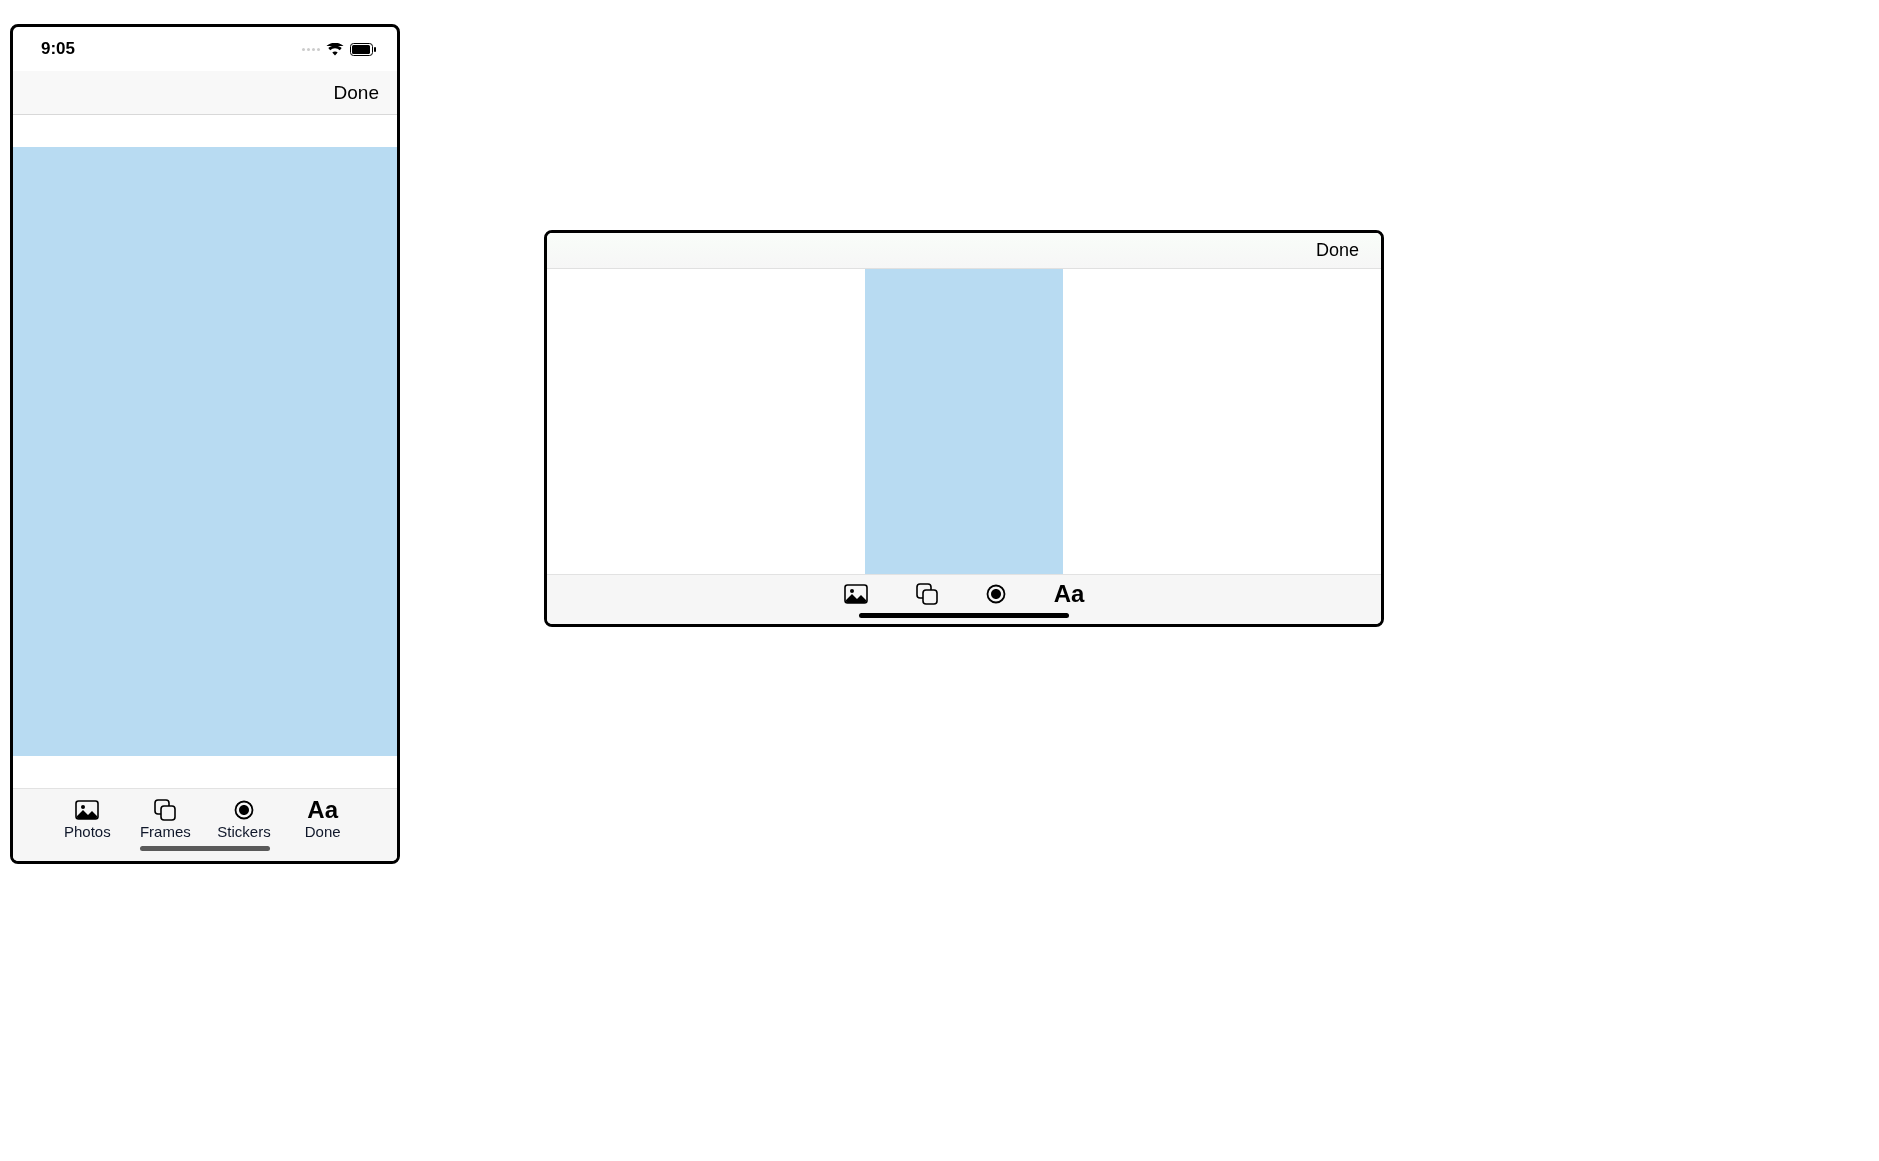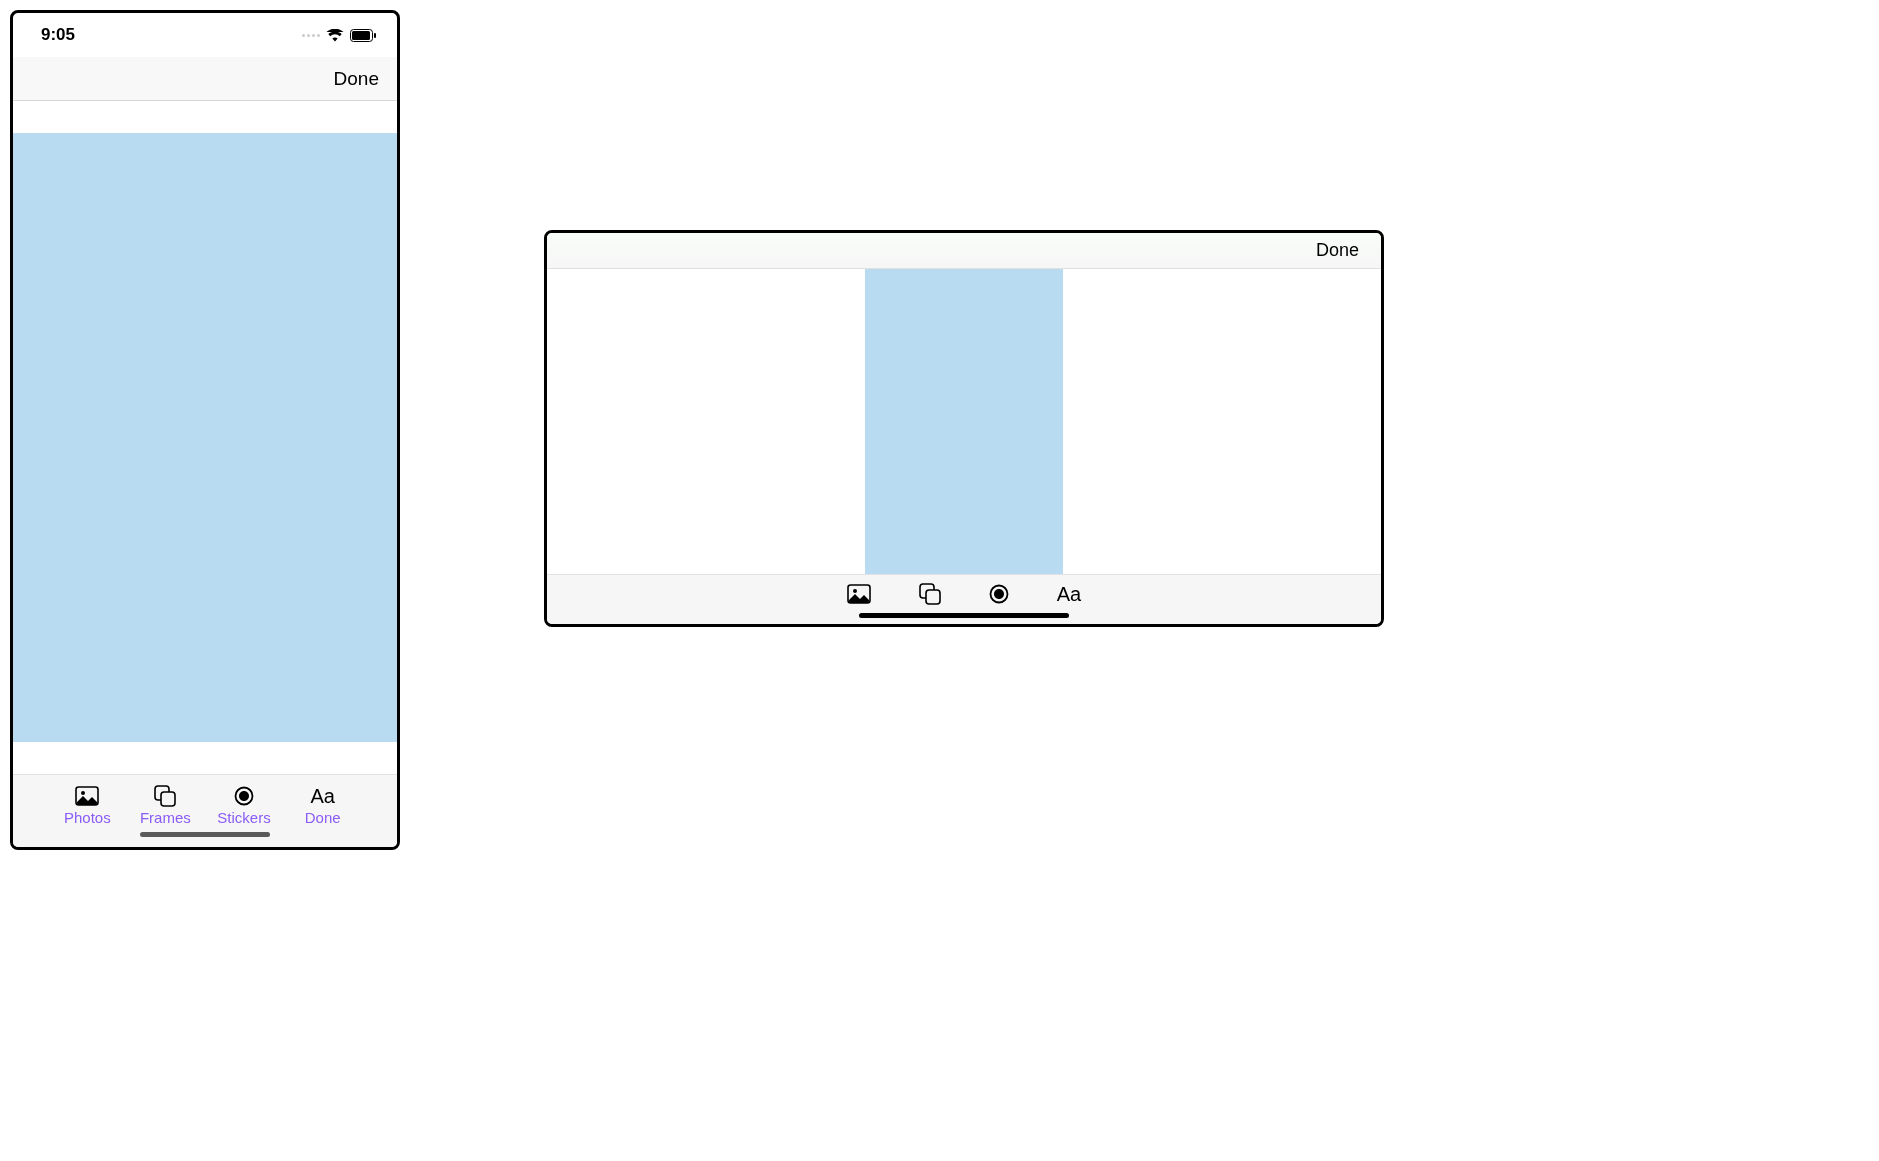--- a/index.html
+++ b/index.html
@@ -8,21 +8,21 @@
       background: #fff;
       width: 1879px;
       height: 1161px;
       position: relative;
     }
     
     
     .device-portrait {
       position: absolute;
       left: 10px;
-      top: 10px;
+      top: 24px;
       width: 390px;
       height: 840px;
       border: 3px solid #000;
       border-radius: 8px;
       background: #fff;
       overflow: hidden;
       display: flex;
       flex-direction: column;
     }
     
@@ -153,21 +153,21 @@
       min-width: 52px;
     }
     .toolbar-icon {
       height: 22px;
       display: flex;
       align-items: center;
       justify-content: center;
     }
     .toolbar-label {
       font-size: 15px;
-      color: #8b5cf6;
+      color: #0f172a;
     }
     
     .toolbar-landscape {
       background: #f6f6f6;
       border-top: 1px solid #e2e2e2;
       padding: 6px 0 2px 0;
     }
     .toolbar-items-landscape {
       display: flex;
       justify-content: center;
@@ -194,22 +194,22 @@
       border-radius: 3px;
     }
     .home-indicator-landscape {
       width: 210px;
       height: 5px;
       background: #000;
       border-radius: 3px;
     }
     
     .aa-text {
-      font-size: 20px;
-      font-weight: 400;
+      font-size: 24px;
+      font-weight: 700;
       color: #000;
     }
     
     svg { display: block; }
   </style>
 </head>
 <body>
 
 <div class="device-portrait">
 

